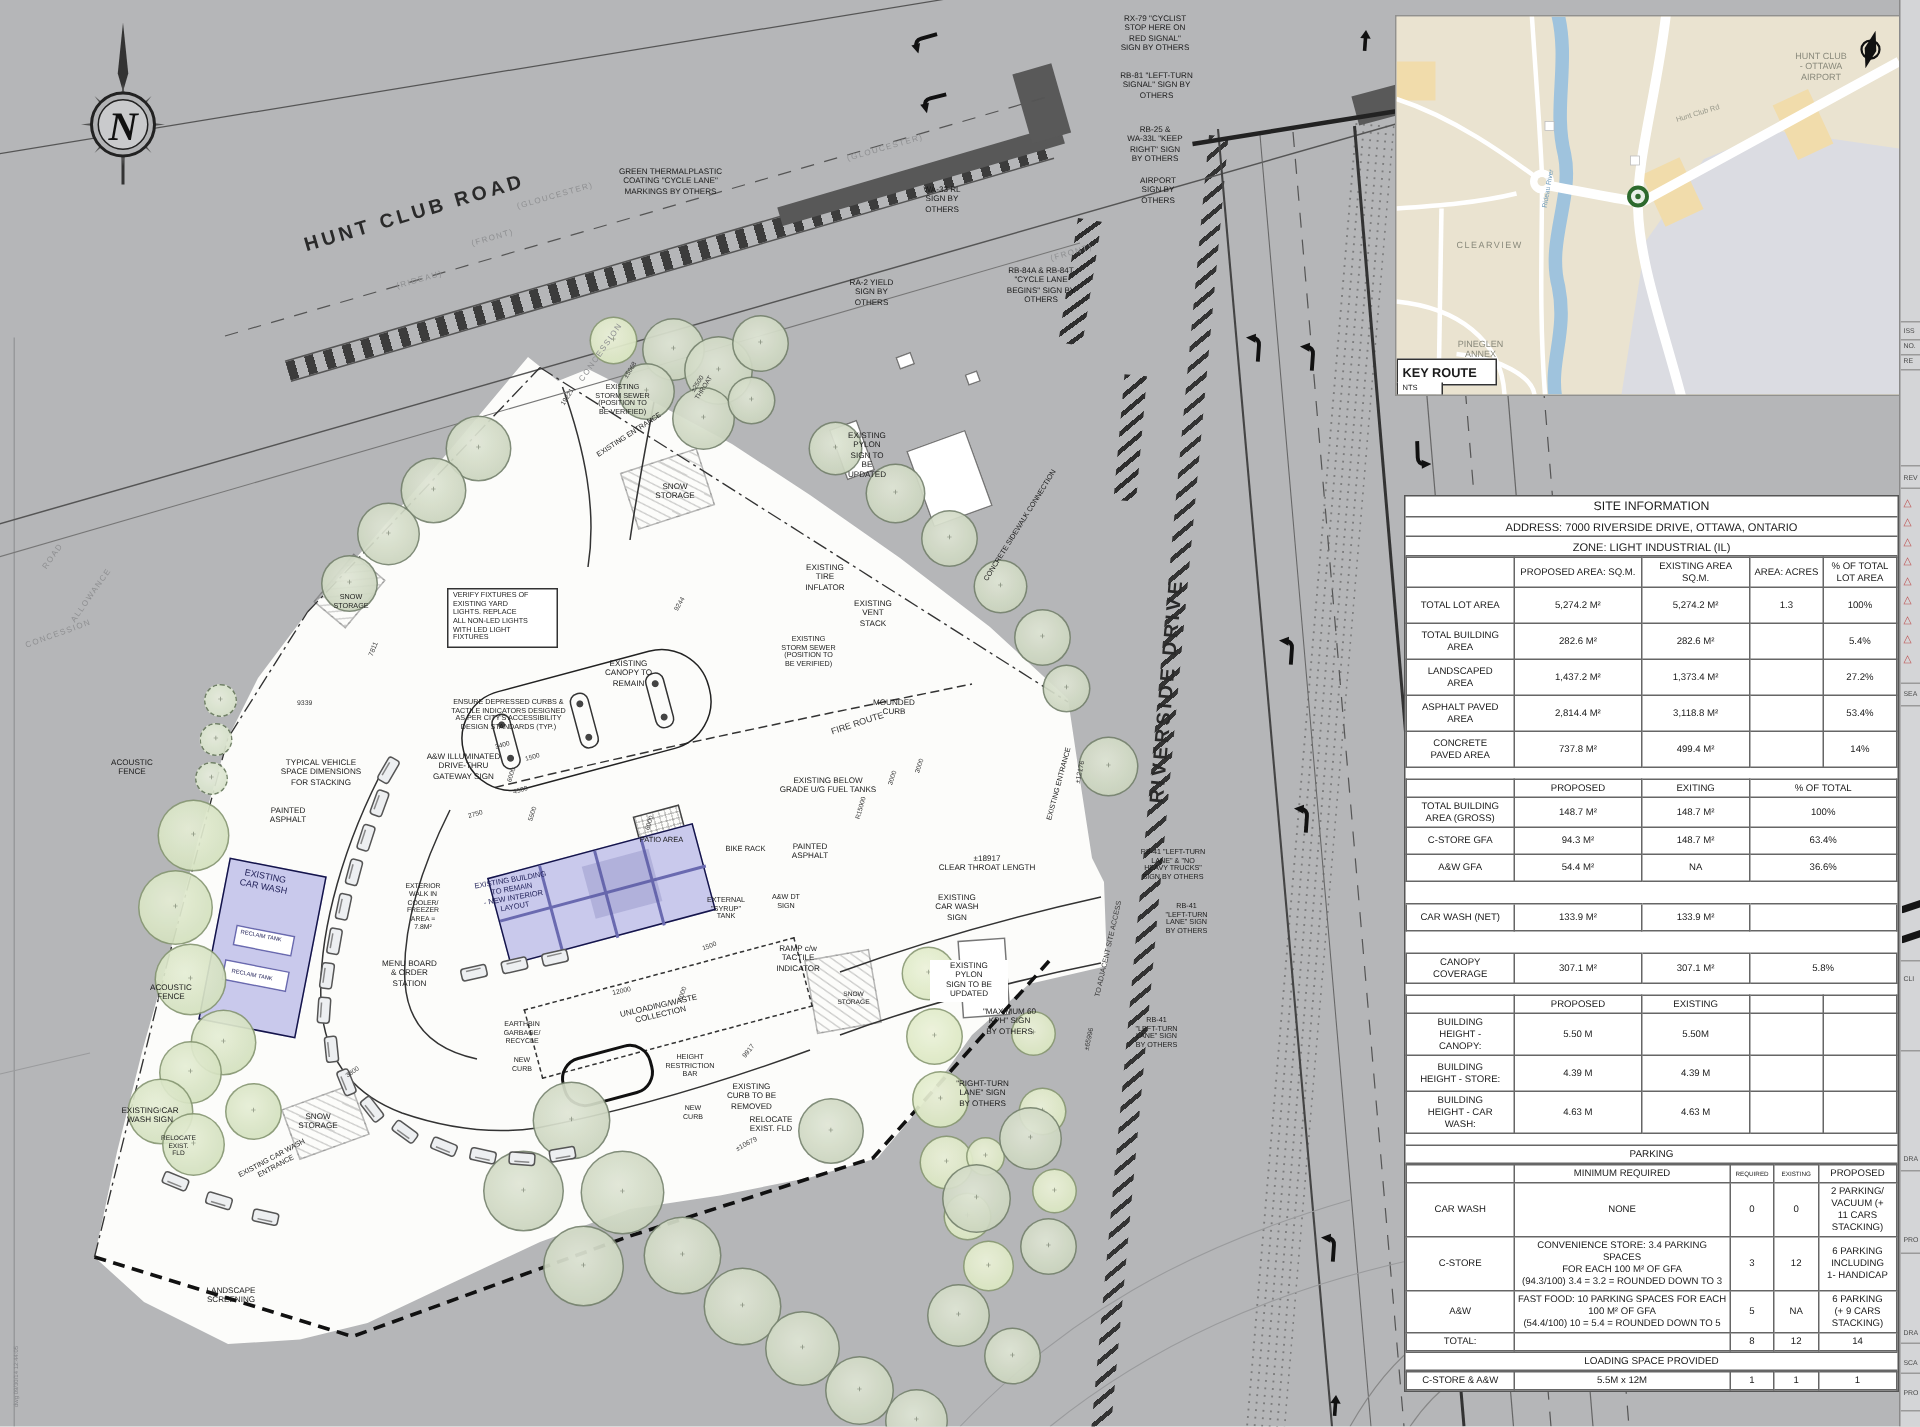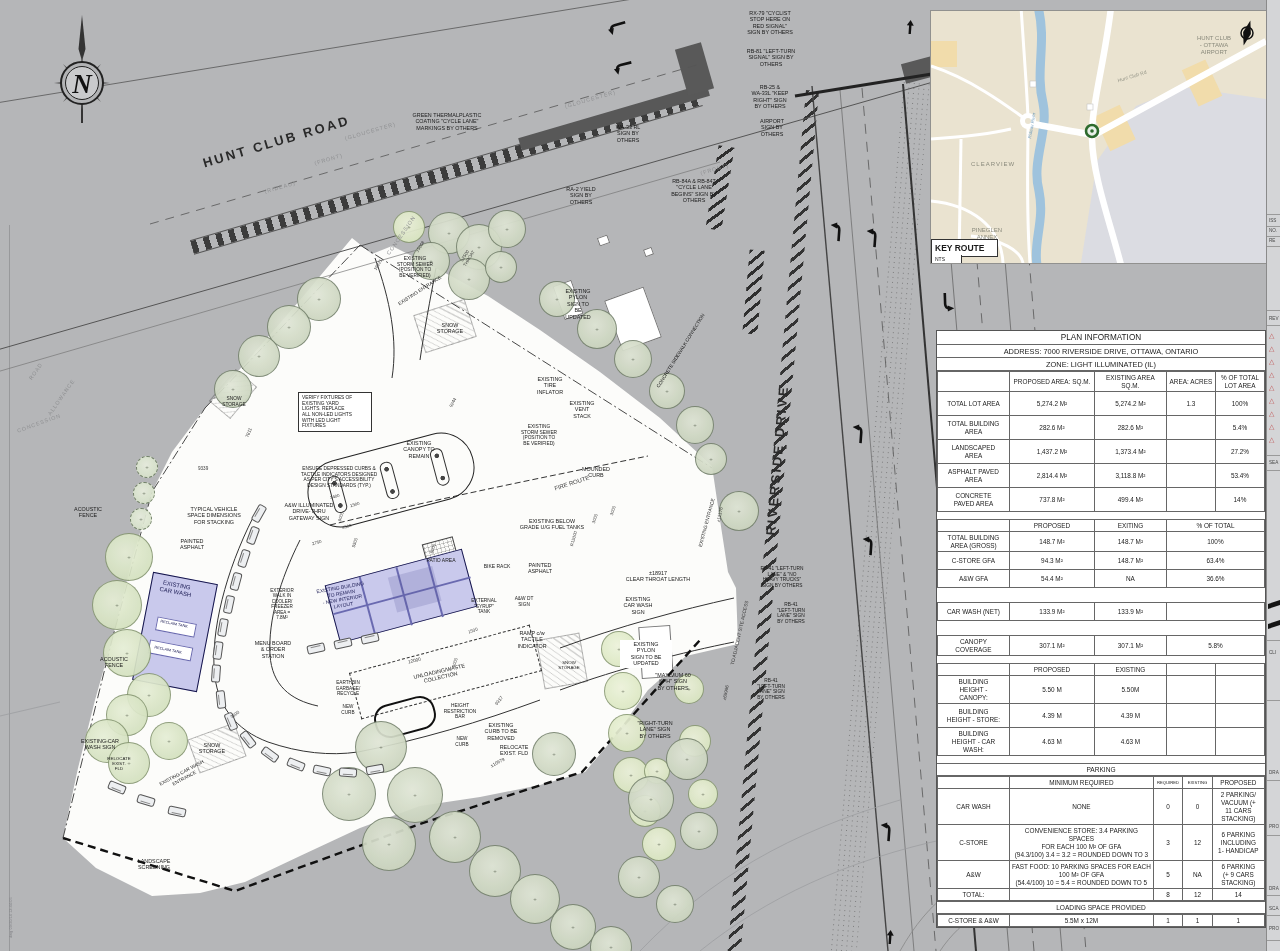--- a/index.html
+++ b/index.html
@@ -601,23 +601,23 @@
   <div class="mlabel" style="left:40px;top:150px;letter-spacing:1px;">CLEARVIEW</div>
   <div class="mlabel" style="left:26px;top:216px;width:60px;">PINEGLEN
 ANNEX</div>
   <div class="mlabel" style="left:186px;top:62px;transform:rotate(-17deg);font-size:5px;color:#9a9a8c;">Hunt Club Rd</div>
   <div class="mlabel" style="left:88px;top:112px;transform:rotate(-80deg);font-size:4.5px;color:#6f9cbc;">Rideau River</div>
   <div id="kp-box">KEY ROUTE</div>
   <div id="kp-nts">NTS</div>
 </div>
 
 <div class="abs" id="panel">
-  <div class="ttl">PLAN INFORMATION</div>
+  <div class="ttl">SITE INFORMATION</div>
   <div class="ttl2">ADDRESS: 7000 RIVERSIDE DRIVE, OTTAWA, ONTARIO</div>
-  <div class="ttl2">ZONE: LIGHT ILLUMINATED  (IL)</div>
+  <div class="ttl2">ZONE: LIGHT INDUSTRIAL  (IL)</div>
 
   <table class="t area">
     <colgroup>
         <col style="width:22%">
         <col style="width:26%">
         <col style="width:22%">
         <col style="width:15%">
         <col style="width:15%">
       </colgroup>
     <thead>

